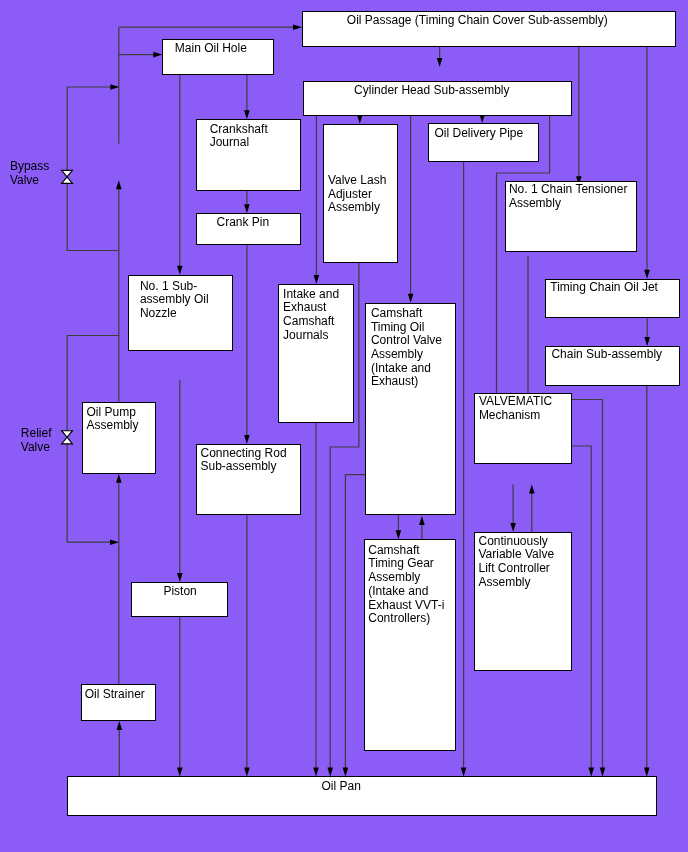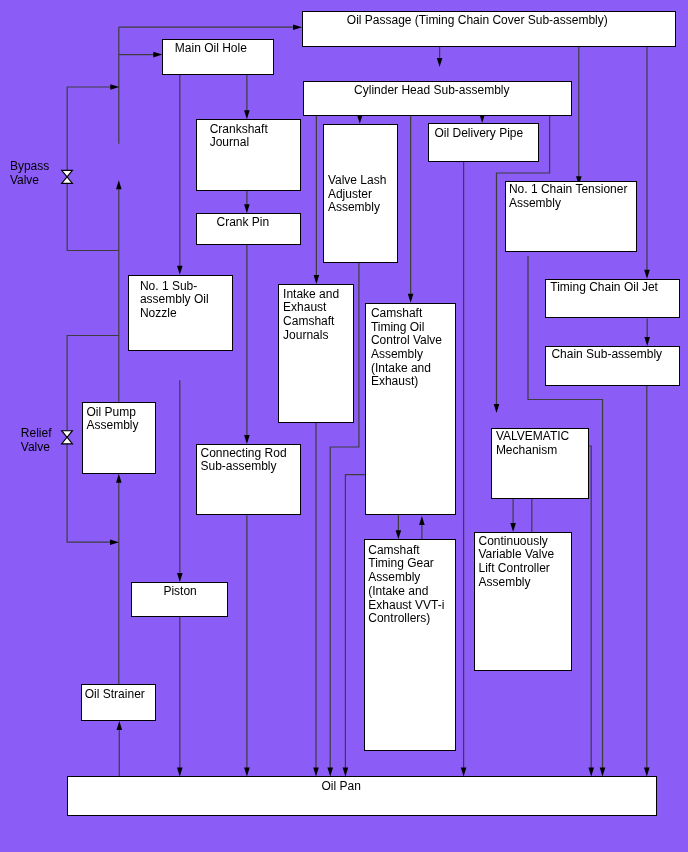--- a/index.html
+++ b/index.html
@@ -213,21 +213,21 @@
 (Intake and
 Exhaust)</span>
   </div>
   <div class="node" style="left:545px;top:346.1px;width:135px;height:39.9px;">
     <span class="lbl" style="left:5.4px;top:0.6px;">Chain Sub-assembly</span>
   </div>
   <div class="node" style="left:81.6px;top:401.8px;width:74.7px;height:72.0px;">
     <span class="lbl" style="left:3.9px;top:2.8px;">Oil Pump
 Assembly</span>
   </div>
-  <div class="node" style="left:473.7px;top:428px;width:98.3px;height:71.3px;margin-left:17px;">
+  <div class="node" style="left:473.7px;top:393px;width:98.3px;height:71.3px;">
     <span class="lbl" style="left:4.2px;top:1.4px;">VALVEMATIC
 Mechanism</span>
   </div>
   <div class="node" style="left:195.5px;top:443.9px;width:105.5px;height:71.3px;">
     <span class="lbl" style="left:4.0px;top:1.9px;">Connecting Rod
 Sub-assembly</span>
   </div>
   <div class="node" style="left:473.7px;top:532.1px;width:98.3px;height:139.2px;">
     <span class="lbl" style="left:3.8px;top:1.7px;">Continuously
 Variable Valve

